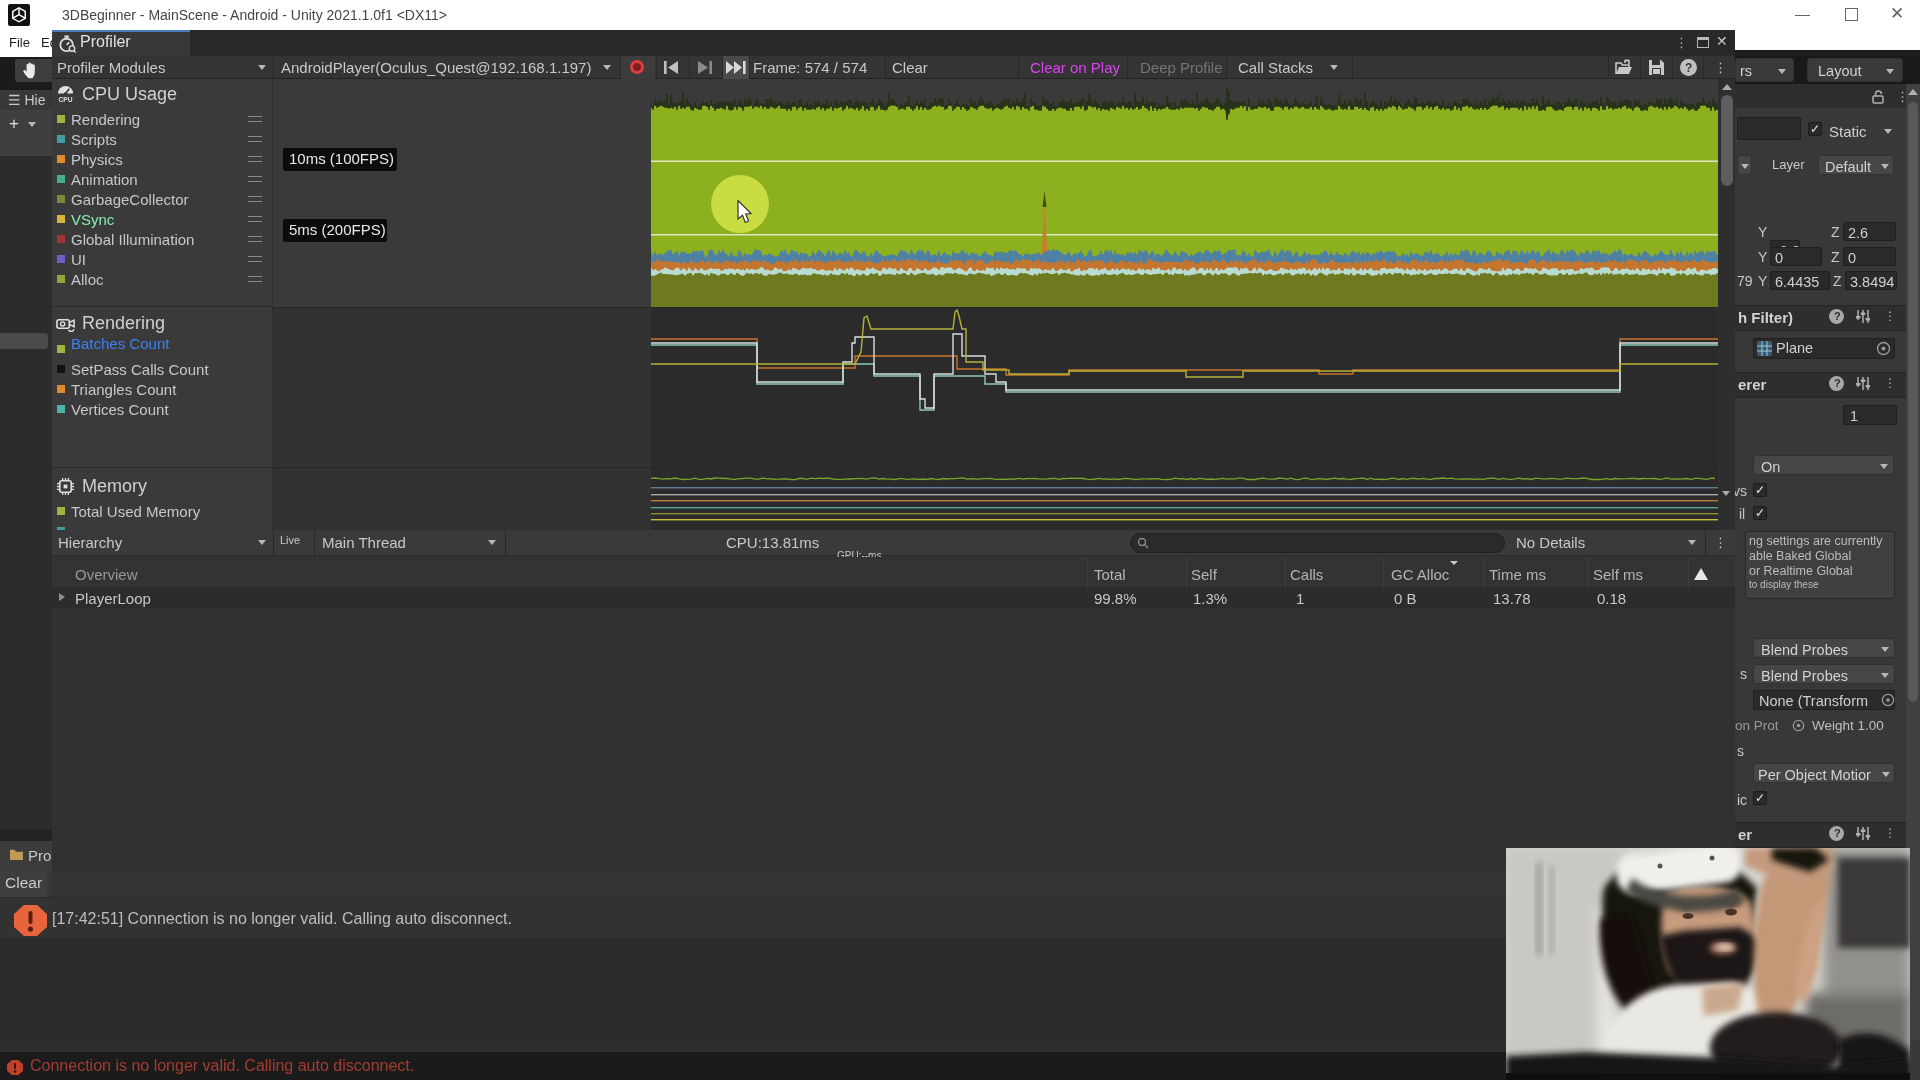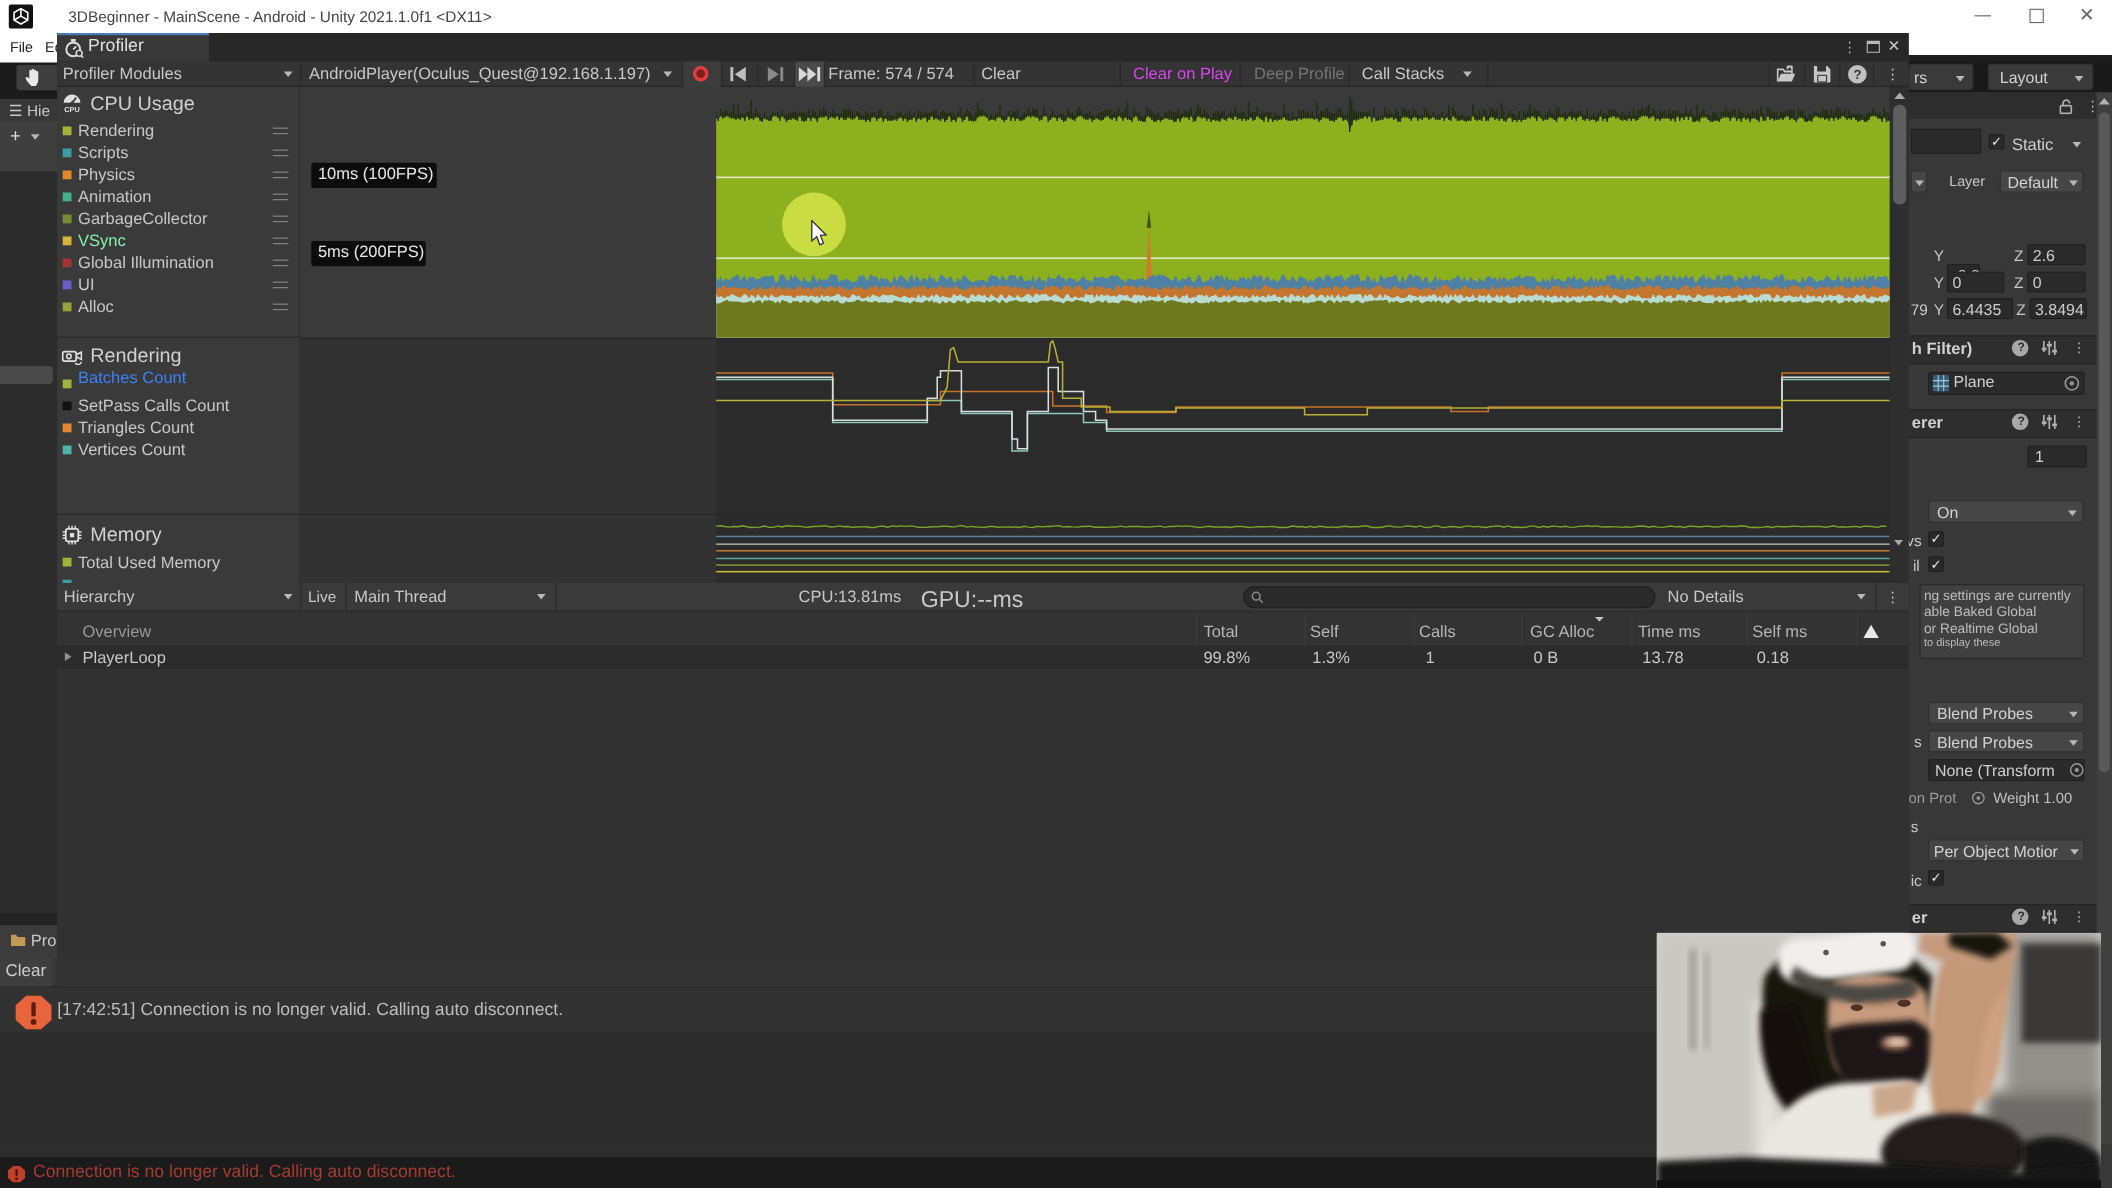--- a/index.html
+++ b/index.html
@@ -419,27 +419,27 @@
 
 <div class="a" style="left:1718px;top:79px;width:17px;height:451px;background:#2e2e2e"></div>
 <div class="tri-u" style="left:1722px;top:84px;border-bottom-color:#aaa"></div>
 <div class="a" style="left:1721px;top:95px;width:12px;height:91px;background:#5e5e5e;border-radius:6px"></div>
 <div class="tri-d" style="left:1722px;top:491px;border-top-color:#aaa"></div>
 
 <div class="a" style="left:52px;top:530px;width:1683px;height:26px;background:#3a3a3a;border-bottom:1px solid #2a2a2a"></div>
 <div class="txt" style="left:58px;top:534px;font-size:15px;color:#c8c8c8">Hierarchy</div>
 <div class="tri-d" style="left:258px;top:540px"></div>
 <div class="sep" style="left:273px;top:530px;height:26px"></div>
-<div class="txt" style="left:280px;top:534px;font-size:14px;color:#c8c8c8">Live</div>
+<div class="txt" style="left:280px;top:534px;font-size:11px;color:#c8c8c8">Live</div>
 <div class="sep" style="left:314px;top:530px;height:26px"></div>
 <div class="txt" style="left:322px;top:534px;font-size:15px;color:#c8c8c8">Main Thread</div>
 <div class="tri-d" style="left:488px;top:540px"></div>
 <div class="sep" style="left:505px;top:530px;height:26px"></div>
 <div class="txt" style="left:726px;top:534px;font-size:15px;color:#c8c8c8">CPU:13.81ms</div>
-<div class="txt" style="left:837px;top:534px;font-size:21px;color:#c8c8c8">GPU:--ms</div>
+<div class="txt" style="left:837px;top:550px;font-size:10px;color:#c8c8c8">GPU:--ms</div>
 <div class="a" style="left:1130px;top:533px;width:375px;height:20px;background:#2a2a2a;border:1px solid #1f1f1f;border-radius:10px"></div>
 <svg class="a" style="left:1137px;top:537px" width="12" height="12" viewBox="0 0 12 12">
     <circle cx="5" cy="5" r="3.5" fill="none" stroke="#8a8a8a" stroke-width="1.4"></circle>
     <path d="M7.8 7.8 11 11" stroke="#8a8a8a" stroke-width="1.4"></path>
   </svg>
 <div class="txt" style="left:1516px;top:534px;font-size:15px;color:#c8c8c8">No Details</div>
 <div class="tri-d" style="left:1688px;top:540px"></div>
 <div class="sep" style="left:1705px;top:530px;height:26px"></div>
 <div class="txt" style="left:1714px;top:535px;font-size:13px;color:#c8c8c8">⋮</div>
 <div class="a" style="left:52px;top:557px;width:1683px;height:31px;background:#333333;border-bottom:1px solid #2a2a2a"></div>

